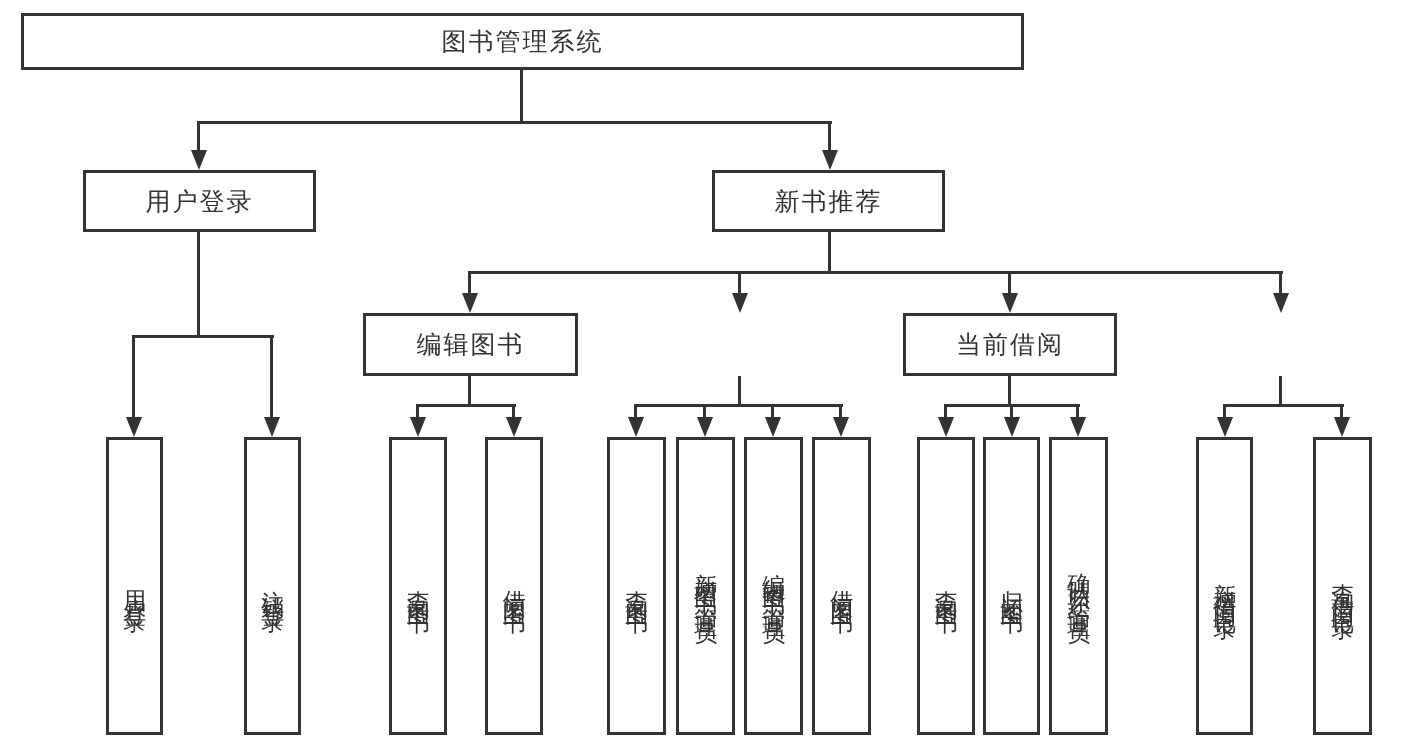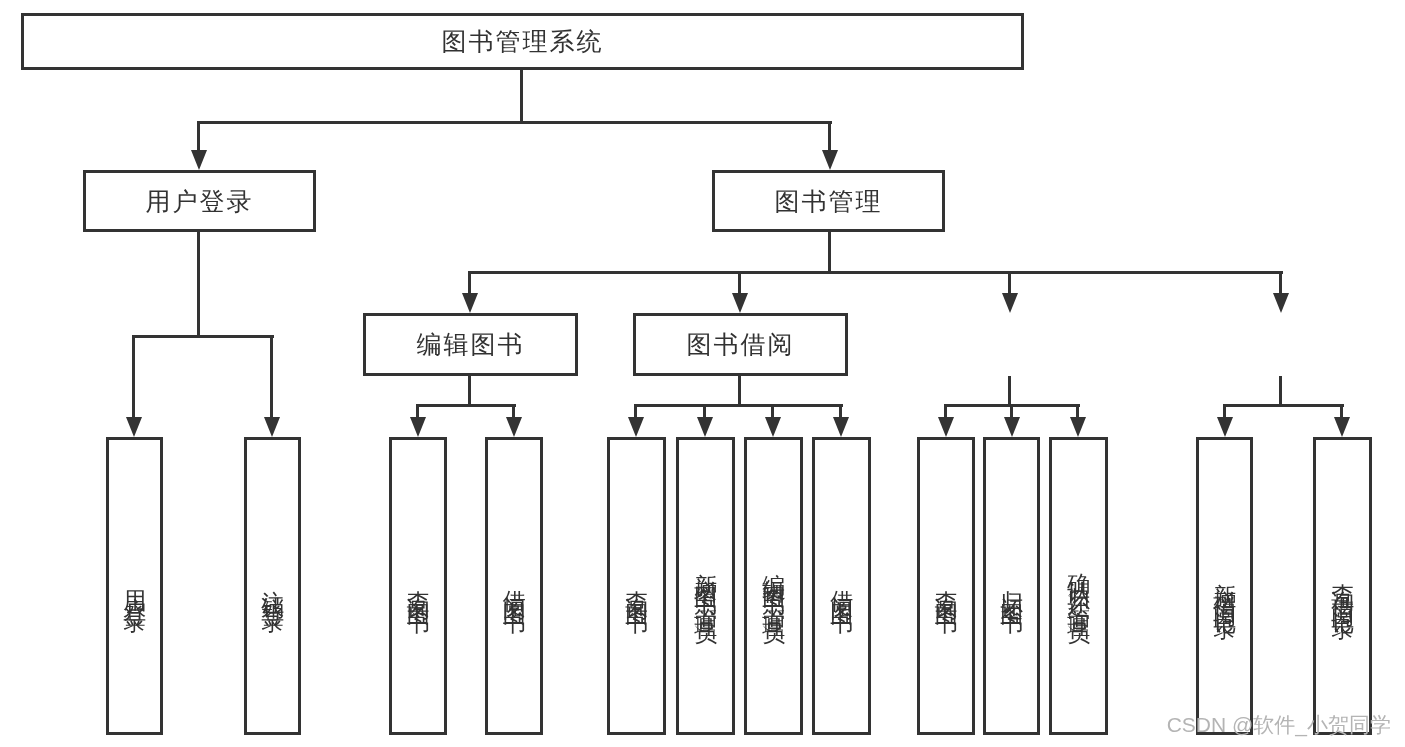--- a/index.html
+++ b/index.html
@@ -99,27 +99,27 @@
   <div class="ln" style="left:1340px;top:404px;width:3px;height:15px"></div>
   <div class="head" style="left:1334px;top:417px"></div>
 
   <div class="box hbox" style="left:21px;top:13px;width:1003px;height:57px">
     <span>图书管理系统</span>
   </div>
   <div class="box hbox" style="left:83px;top:170px;width:233px;height:62px">
     <span>用户登录</span>
   </div>
   <div class="box hbox" style="left:712px;top:170px;width:233px;height:62px">
-    <span>图书管理</span>
+    <span>新书推荐</span>
   </div>
   <div class="box hbox" style="left:363px;top:313px;width:215px;height:63px">
     <span>编辑图书</span>
   </div>
-  <div class="box hbox" style="left:633px;top:313px;width:215px;height:63px">
-    <span>图书借阅</span>
+  <div class="box hbox" style="left:903px;top:313px;width:214px;height:63px">
+    <span>当前借阅</span>
   </div>
 
   <div class="box vbox" style="left:106px;top:437px;width:57px;height:298px">
     <span>用户登录</span>
   </div>
   <div class="box vbox" style="left:244px;top:437px;width:57px;height:298px">
     <span>注销登录</span>
   </div>
   <div class="box vbox" style="left:389px;top:437px;width:58px;height:298px">
     <span>查询图书</span>
@@ -148,14 +148,13 @@
   <div class="box vbox" style="left:1049px;top:437px;width:59px;height:298px">
     <span>确认归还（管理员）</span>
   </div>
   <div class="box vbox" style="left:1196px;top:437px;width:57px;height:298px">
     <span>新增借阅记录</span>
   </div>
   <div class="box vbox" style="left:1313px;top:437px;width:59px;height:298px">
     <span>查询借阅记录</span>
   </div>
 
-  <div class="watermark">CSDN @软件_小贺同学</div>
 </div>
 
 </body></html>

